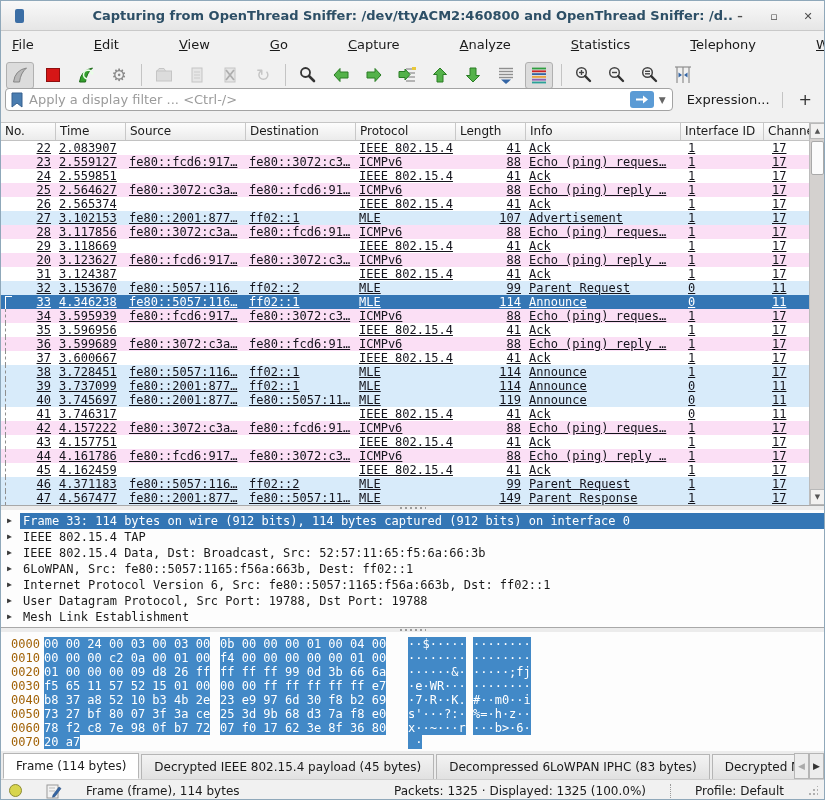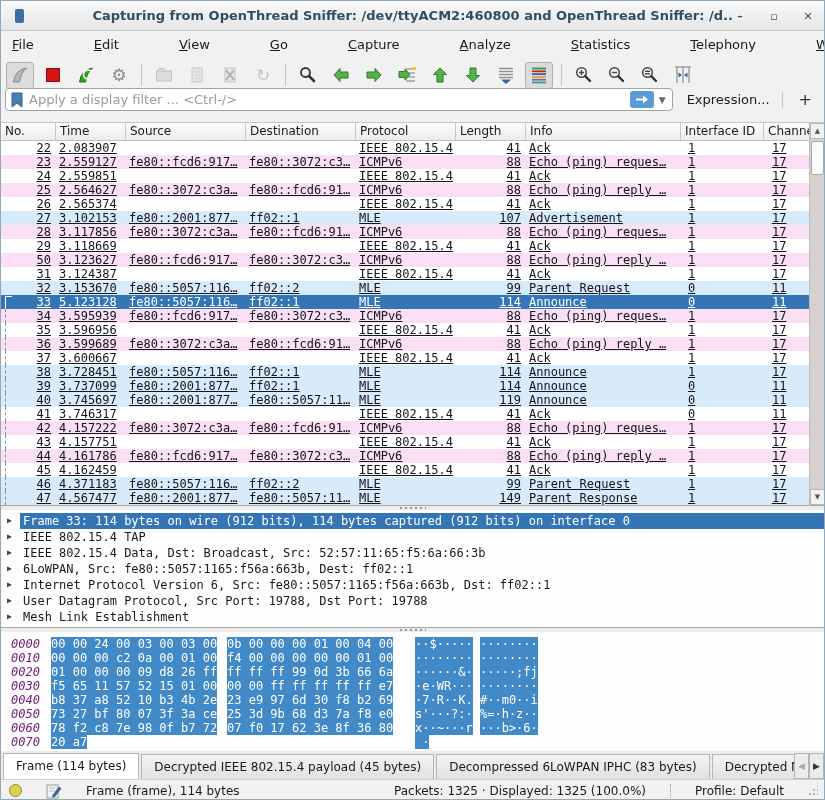--- a/index.html
+++ b/index.html
@@ -66,21 +66,21 @@
   
   .detail { height:118px; flex:0 0 118px; background:#fdfdfd; border-bottom:1px solid #a8a8a8; font-family:"DejaVu Sans Mono", monospace; font-size:12px; padding-top:3px; overflow:hidden; }
   .dline { height:16px; line-height:16px; display:flex; align-items:center; padding-left:6px; white-space:pre; }
   .dexp { width:13px; flex:0 0 13px; font-size:8px; color:#3a3a3a; }
   .dtext { padding:0 3px; }
   .dline.sel .dtext { background:#3476b5; color:#ffffff; flex:1; }
 
   
   .hexpane { height:119px; flex:0 0 119px; background:#fdfdfd; font-family:"DejaVu Sans Mono", monospace; font-size:12px; padding:5px 0 0 10px; overflow:hidden; }
   .hxline { height:14px; line-height:14px; white-space:pre; display:flex; }
-  .hoff { width:30px; flex:0 0 30px; color:#701a75; margin-right:10px;font-style:italic; }
+  .hoff { width:30px; flex:0 0 30px; color:#a16207; margin-right:3px; }
   .hxslot { width:166px; flex:0 0 166px; margin-right:10px; }
   .haslot { width:58px; flex:0 0 58px; margin-right:7px; }
   .haslot:first-of-type { margin-left:12px; }
   .hl { background:#4289c7; color:#ffffff; white-space:pre; }
   .asc-gap { width:12px; flex:0 0 12px; }
 
   
   .tabbar { height:28px; flex:0 0 28px; background:#ececec; display:flex; align-items:flex-end; padding:2px 0 0 2px; position:relative; overflow:hidden; }
   .btab { height:25px; line-height:24px; padding:0 12px; font-size:12px; background:linear-gradient(#f3f3f3,#e1e1e1); border:1px solid #b5b5b5; border-bottom:none; margin-right:2px; white-space:nowrap; overflow:hidden; color:#1a1a1a; flex:0 0 auto; }
   .btab.active { background:#ffffff; height:26px; line-height:25px; border-bottom:1px solid #ffffff; }
@@ -425,21 +425,21 @@
           <span class="cell w1">3.118669</span>
           <span class="cell w2"></span>
           <span class="cell w3"></span>
           <span class="cell w4">IEEE 802.15.4</span>
           <span class="cell w5 ar">41</span>
           <span class="cell w6">Ack</span>
           <span class="cell w7 cif">1</span>
           <span class="cell w8 cch">17</span>
         </div>
         <div class="prow c-pink">
-          <span class="cell w0 ar">50</span>
+          <span class="cell w0 ar">20</span>
           <span class="cell w1">3.123627</span>
           <span class="cell w2">fe80::fcd6:917…</span>
           <span class="cell w3">fe80::3072:c3…</span>
           <span class="cell w4">ICMPv6</span>
           <span class="cell w5 ar">88</span>
           <span class="cell w6">Echo (ping) reply …</span>
           <span class="cell w7 cif">1</span>
           <span class="cell w8 cch">17</span>
         </div>
         <div class="prow">
@@ -459,21 +459,21 @@
           <span class="cell w2">fe80::5057:116…</span>
           <span class="cell w3">ff02::2</span>
           <span class="cell w4">MLE</span>
           <span class="cell w5 ar">99</span>
           <span class="cell w6">Parent Request</span>
           <span class="cell w7 cif">0</span>
           <span class="cell w8 cch">11</span>
         </div>
         <div class="prow c-sel rel-corner">
           <span class="cell w0 ar">33</span>
-          <span class="cell w1">5.123128</span>
+          <span class="cell w1">4.346238</span>
           <span class="cell w2">fe80::5057:116…</span>
           <span class="cell w3">ff02::1</span>
           <span class="cell w4">MLE</span>
           <span class="cell w5 ar">114</span>
           <span class="cell w6">Announce</span>
           <span class="cell w7 cif">0</span>
           <span class="cell w8 cch">11</span>
         </div>
         <div class="prow c-pink rel-line">
           <span class="cell w0 ar">34</span>

